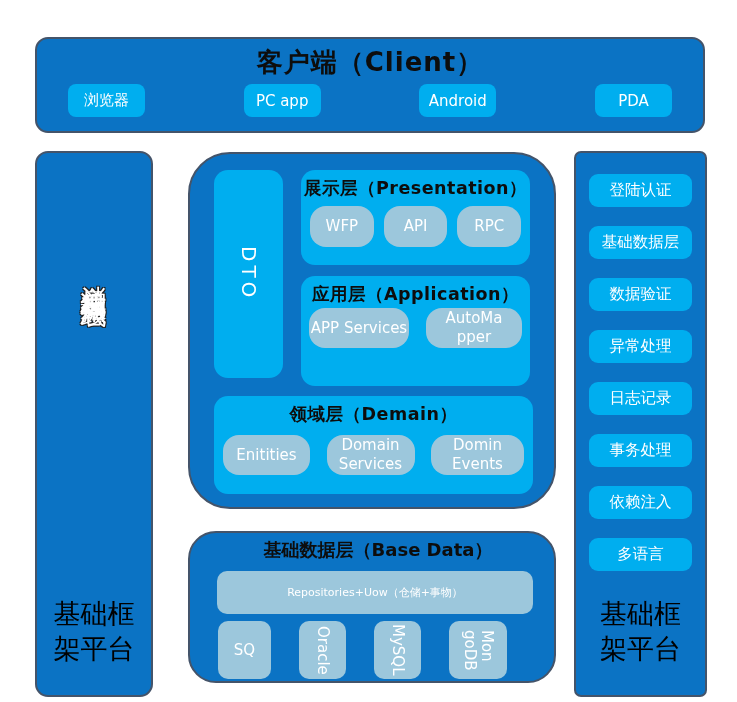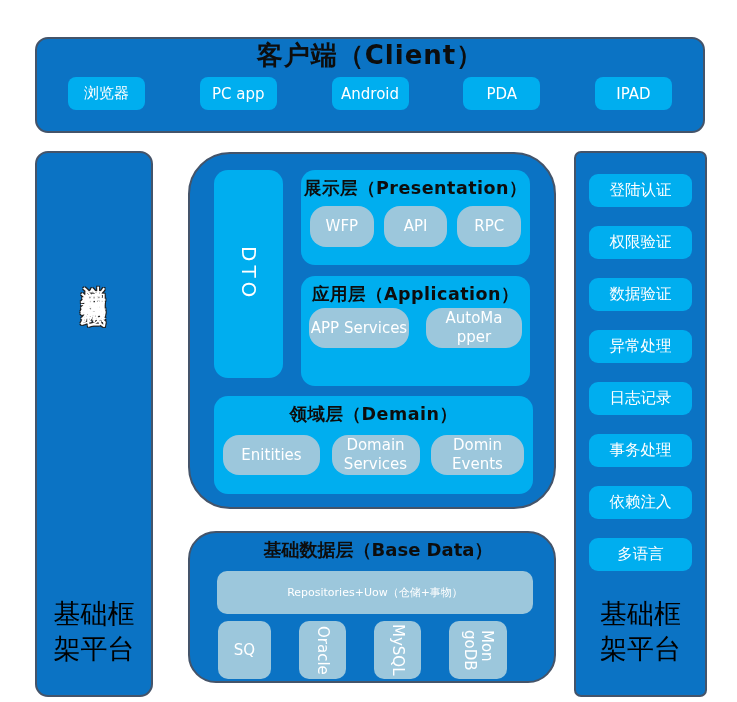--- a/index.html
+++ b/index.html
@@ -23,21 +23,21 @@
     overflow: hidden;
   }
   .panel {
     position: absolute;
     background: var(--panel_blue, #0b73c4);
     border: 2px solid var(--panel_border, #44546a);
   }
   
   .top-panel { left: 35px; top: 37px; width: 670px; height: 96px; border-radius: 13px; }
   .top-title {
-    text-align: center;
+    margin-top: 7px; text-align: center;
     font-size: 26px; font-weight: 600; color: var(--title_color);
     letter-spacing: 1px; line-height: 32px;
   }
   .top-row {
     margin-top: 6px; padding: 0 31px;
     display: flex; justify-content: space-between;
   }
   .pill {
     width: 77px; height: 33px; border-radius: 8px;
     background: var(--node_blue, #00aeef);
@@ -101,21 +101,21 @@
   .domain       .sub-row { margin-top: 9px;  padding: 0 9px; justify-content: space-between; }
   .chip {
     background: var(--chip_blue, #9cc7dc); border-radius: 16px;
     color: var(--node_text, #fff); font-size: 15px; line-height: 1.25;
     display: flex; align-items: center; justify-content: center;
     text-align: center;
   }
   .presentation .chip { flex: 1; height: 41px; }
   .chip.app-services { width: 100px; height: 40px; }
   .chip.automapper   { width: 96px;  height: 40px; white-space: pre-line; }
-  .chip.entities     { width: 97px; height: 40px; }
+  .chip.entities     { width: 87px; height: 40px; }
   .chip.dom-services { width: 88px; height: 40px; }
   .chip.dom-events   { width: 93px; height: 40px; }
   
   .base-panel { left: 188px; top: 531px; width: 368px; height: 152px; border-radius: 28px; padding-left: 12px; }
   .base-title {
     margin-top: 5px; text-align: center;
     font-size: 18px; font-weight: 600; color: var(--title_color);
   }
   .repo-bar {
     position: absolute; left: 27px; top: 38px; width: 316px; height: 43px;
@@ -143,21 +143,20 @@
 
 <div class="canvas">
 
   <section class="panel top-panel">
     <div class="top-title">客户端（Client）</div>
     <div class="top-row">
       <div class="pill">浏览器</div>
       <div class="pill">PC app</div>
       <div class="pill">Android</div>
       <div class="pill">PDA</div>
-      <div class="pill">IPAD</div>
     </div>
   </section>
 
   <aside class="panel left-bar">
     <div class="vtext">消息总线与数据总线</div>
     <div class="platform-label">基础框架平台</div>
   </aside>
 
   <section class="panel core-panel">
     <div class="dto-box">
@@ -200,21 +199,21 @@
       <div class="db db-vert db-oracle">Oracle</div>
       <div class="db db-vert db-mysql">MySQL</div>
       <div class="db db-vert db-mongo">Mon
 goDB</div>
     </div>
   </section>
 
   <aside class="panel right-bar">
     <div class="service-stack">
       <div class="service-pill">登陆认证</div>
-      <div class="service-pill">权限验证</div>
+      <div class="service-pill">基础数据层</div>
       <div class="service-pill">数据验证</div>
       <div class="service-pill">异常处理</div>
       <div class="service-pill">日志记录</div>
       <div class="service-pill">事务处理</div>
       <div class="service-pill">依赖注入</div>
       <div class="service-pill">多语言</div>
     </div>
     <div class="platform-label">基础框架平台</div>
   </aside>
 

